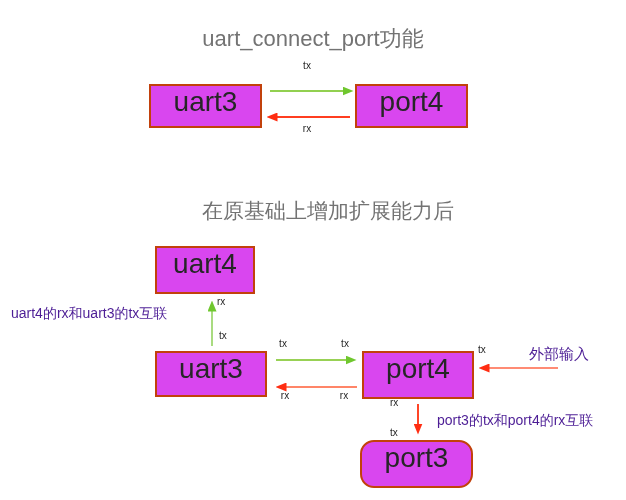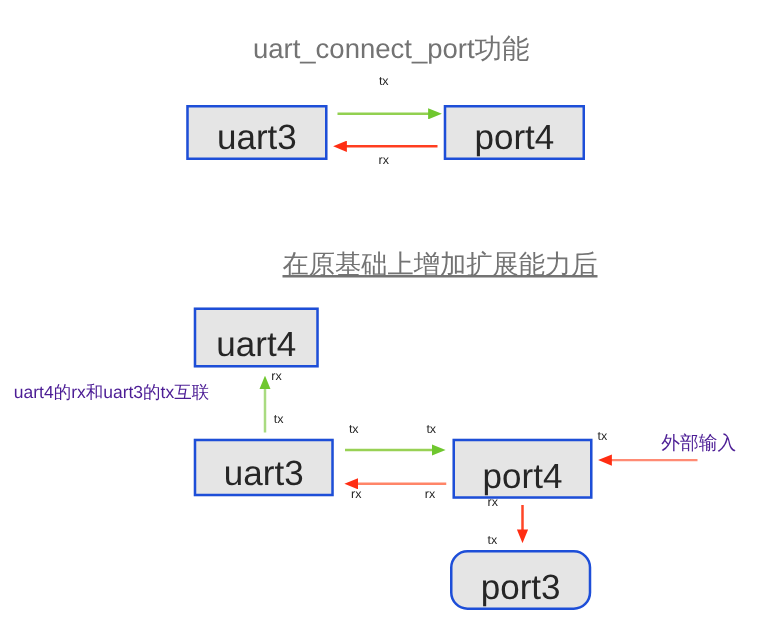--- a/index.html
+++ b/index.html
@@ -18,24 +18,24 @@
   }
   .title {
     position: absolute;
     text-align: center;
     font-size: 21px;
     color: #737373;
     white-space: nowrap;
   }
   .box {
     position: absolute;
-    border: 2px solid #1d4ed8;
-    background: #e5e5e5;
+    border: 2px solid #c2410c;
+    background: #d946ef;
     display: flex;
-    align-items: flex-end;
+    align-items: flex-start;
     justify-content: center;
     font-size: 28px;
     color: #262626;
     box-sizing: border-box;
   }
   .pinlabel {
     position: absolute;
     font-size: 10px;
     color: #262626;
     white-space: nowrap;
@@ -66,21 +66,21 @@
     <span>uart3</span>
   </div>
 
   <div class="box" style="left:355px; top:84px; width:113px; height:44px;">
     <span>port4</span>
   </div>
 
   <div class="pinlabel center" style="left:293px; top:60px;">tx</div>
   <div class="pinlabel center" style="left:293px; top:123px;">rx</div>
 
-  <div class="title" style="left:166px; top:197px; width:372px;text-decoration:underline;">在原基础上增加扩展能力后</div>
+  <div class="title" style="left:142px; top:197px; width:372px;">在原基础上增加扩展能力后</div>
 
   <div class="box" style="left:155px; top:246px; width:100px; height:48px;">
     <span>uart4</span>
   </div>
 
   <div class="box" style="left:155px; top:351px; width:112px; height:46px;">
     <span>uart3</span>
   </div>
 
   <div class="box" style="left:362px; top:351px; width:112px; height:48px;">
@@ -97,20 +97,21 @@
   <div class="pinlabel center" style="left:269px; top:338px;">tx</div>
   <div class="pinlabel center" style="left:331px; top:338px;">tx</div>
   <div class="pinlabel center" style="left:271px; top:390px;">rx</div>
   <div class="pinlabel center" style="left:330px; top:390px;">rx</div>
 
   <div class="pinlabel" style="left:478px; top:344px;">tx</div>
   <div class="pinlabel" style="left:390px; top:397px;">rx</div>
   <div class="pinlabel" style="left:390px; top:427px;">tx</div>
 
   <div class="annotation" style="left:11px; top:305px;">uart4的rx和uart3的tx互联</div>
+  <div class="annotation" style="left:437px; top:412px;">port3的tx和port4的rx互联</div>
   <div class="annotation ext" style="left:529px; top:345px;">外部输入</div>
 
   <svg class="arrows" width="626" height="500" viewBox="0 0 626 500">
     <defs>
       <marker id="head-green" viewBox="0 0 11 9" refX="5.5" refY="4.5" markerWidth="11" markerHeight="9" orient="auto" markerUnits="userSpaceOnUse">
         <path d="M0,0 L11,4.5 L0,9 Z" fill="#6FC72E"></path>
       </marker>
       <marker id="head-red" viewBox="0 0 11 9" refX="5.5" refY="4.5" markerWidth="11" markerHeight="9" orient="auto" markerUnits="userSpaceOnUse">
         <path d="M0,0 L11,4.5 L0,9 Z" fill="#FF2D12"></path>
       </marker>

